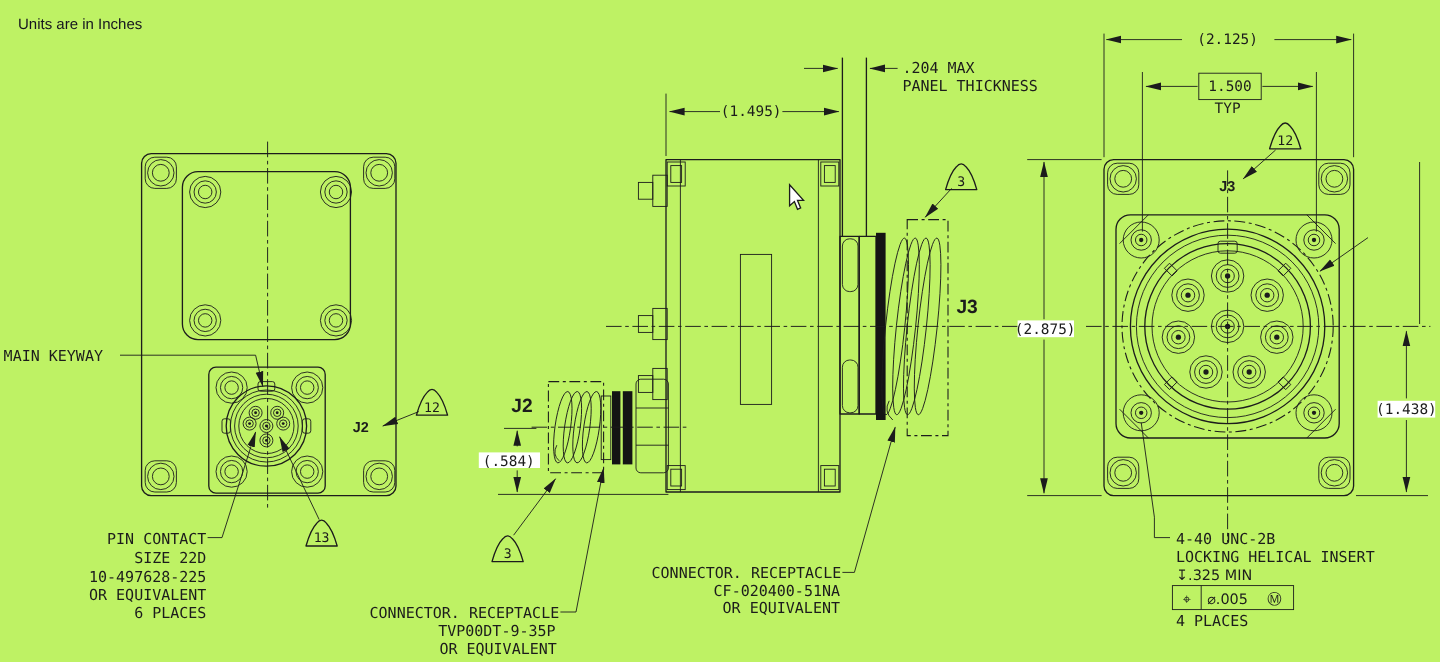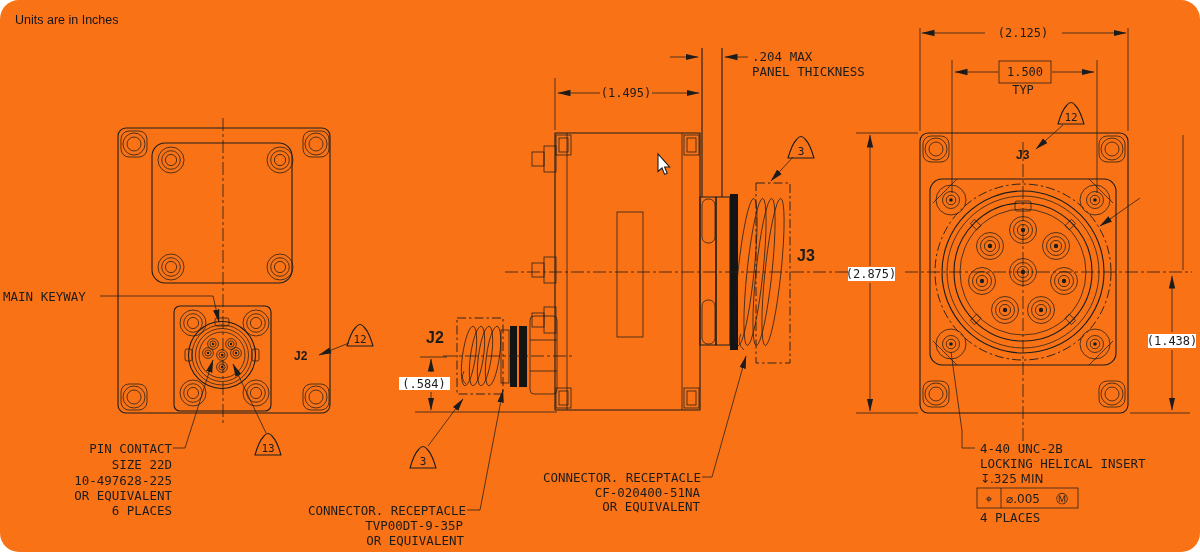--- a/index.html
+++ b/index.html
@@ -1,17 +1,17 @@
 <!DOCTYPE html>
 <html><head>
 <meta charset="utf-8">
 <style>
   html,body{margin:0;padding:0;background:#ffffff;}
-  .stage{position:relative;width:1200px;height:552px;background:#f97316;overflow:hidden;
-         font-family:"DejaVu Sans Mono", monospace;border-radius:19px;}
+  .stage{position:relative;width:1200px;height:552px;background:#bef264;overflow:hidden;
+         font-family:"DejaVu Sans Mono", monospace;}
   svg{position:absolute;left:0;top:0;}
   svg .ln{stroke:#1c1c1c;stroke-width:1.1;fill:none;stroke-linejoin:round;}
   svg .thin{stroke:#1c1c1c;stroke-width:0.75;fill:none;}
   svg .cl{stroke:#1c1c1c;stroke-width:0.8;fill:none;stroke-dasharray:13 3 3 3;}
   svg .dash{stroke:#1c1c1c;stroke-width:0.9;fill:none;stroke-dasharray:9 3 2.5 3;}
   svg .blk{fill:#141414;stroke:none;}
   svg .wbg{fill:#ffffff;stroke:none;}
   svg text{font-family:"DejaVu Sans Mono",monospace;font-size:12.5px;fill:#1c1c1c;}
   svg text.dim{font-size:12px;}
   svg text.num{font-size:11px;}

